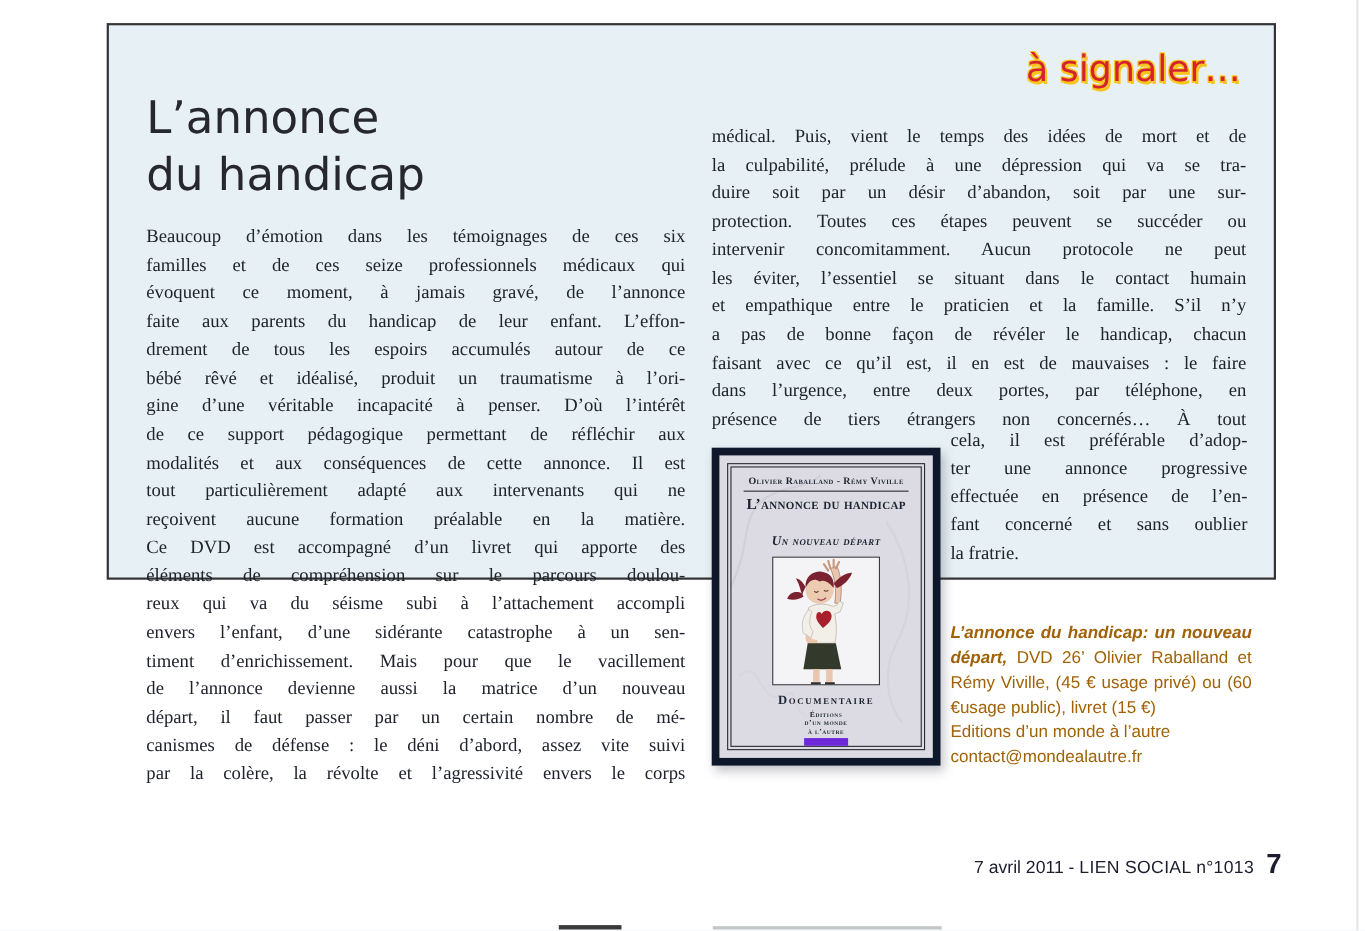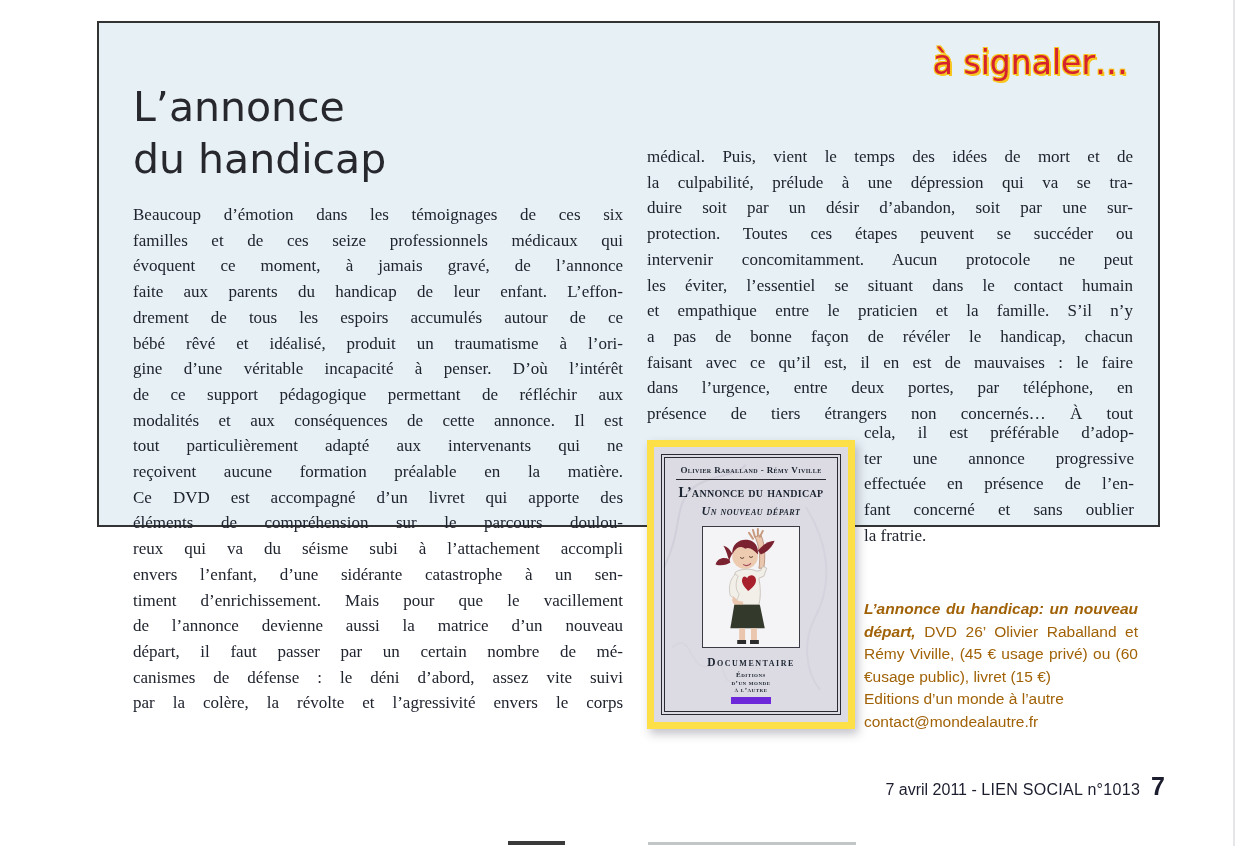--- a/index.html
+++ b/index.html
@@ -25,32 +25,32 @@
     text-shadow:2px 2px 0 var(--accent-yellow),-1px -1px 0 var(--accent-yellow),
                 1px -1px 0 var(--accent-yellow),-1px 1px 0 var(--accent-yellow);
   }
   .article-title{
     position:absolute;left:34px;top:58px;
     font-family:"DejaVu Sans", sans-serif;font-size:41px;line-height:52px;
     color:var(--title-color);
   }
   .col{position:absolute;color:var(--text-dark);}
   .col-left{left:34px;top:179px;width:490px;}
-  .col-right{left:548px;top:121px;width:486px;}
+  .col-right{left:548px;top:88px;width:486px;}
   .bline{
     font-size:17px;line-height:25.7px;
     text-align:justify;text-align-last:justify;
     white-space:normal;
   }
   .bline-end{text-align-last:left;}
   .narrow-text{position:absolute;left:217px;top:276px;width:270px;}
   
   .cover-card{
     position:absolute;left:0px;top:296px;width:208px;height:289px;
-    background:#fde047;padding:7px;
+    background:#0f172a;padding:7px;
     box-shadow:3px 5px 9px rgba(60,60,80,0.3);
   }
   .cover-face{
     position:relative;width:100%;height:100%;
     background:var(--cover-bg);padding:7px;
   }
   .cover-sketch{position:absolute;left:0;top:0;width:100%;height:100%;}
   .cover-frame{
     position:relative;width:100%;height:100%;
     border:1px solid #2a2a33;padding:2px;
@@ -65,21 +65,21 @@
     font-size:9px;font-weight:bold;font-variant:small-caps;
     letter-spacing:0.4px;white-space:nowrap;
   }
   .cover-rule{width:150px;height:1px;background:#2a2a33;margin:4px 0 5px 0;}
   .cover-title{
     font-size:14px;font-weight:bold;font-variant:small-caps;
     letter-spacing:0.3px;white-space:nowrap;
   }
   .cover-subtitle{
     font-size:12px;font-weight:bold;font-style:italic;font-variant:small-caps;
-    letter-spacing:0.5px;margin-top:3px;
+    letter-spacing:0.5px;margin-top:16px;
   }
   .illu-frame{
     width:98px;height:122px;border:1px solid #3a3a44;background:#f4f3f6;
     margin-top:7px;overflow:hidden;
   }
   .cover-genre{
     font-size:11.5px;font-weight:bold;font-variant:small-caps;
     letter-spacing:1.5px;margin-top:8px;
   }
   .cover-publisher{

